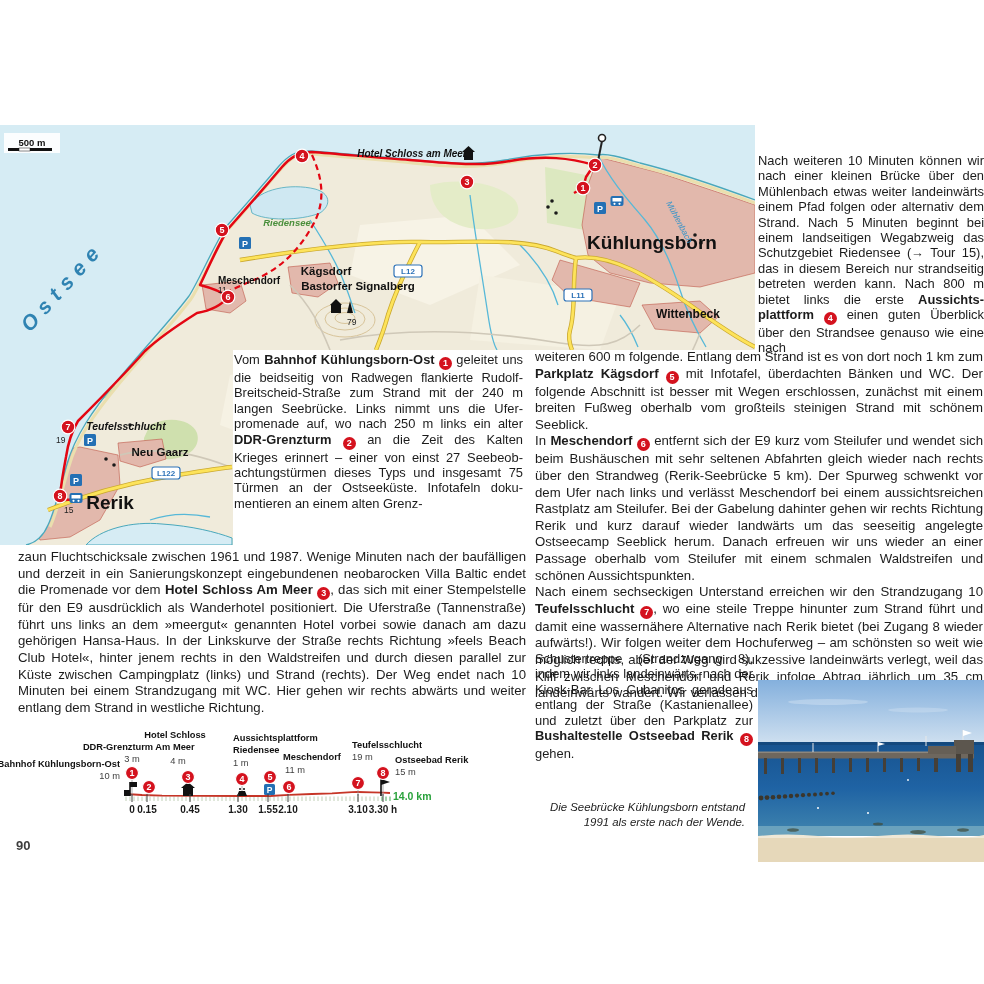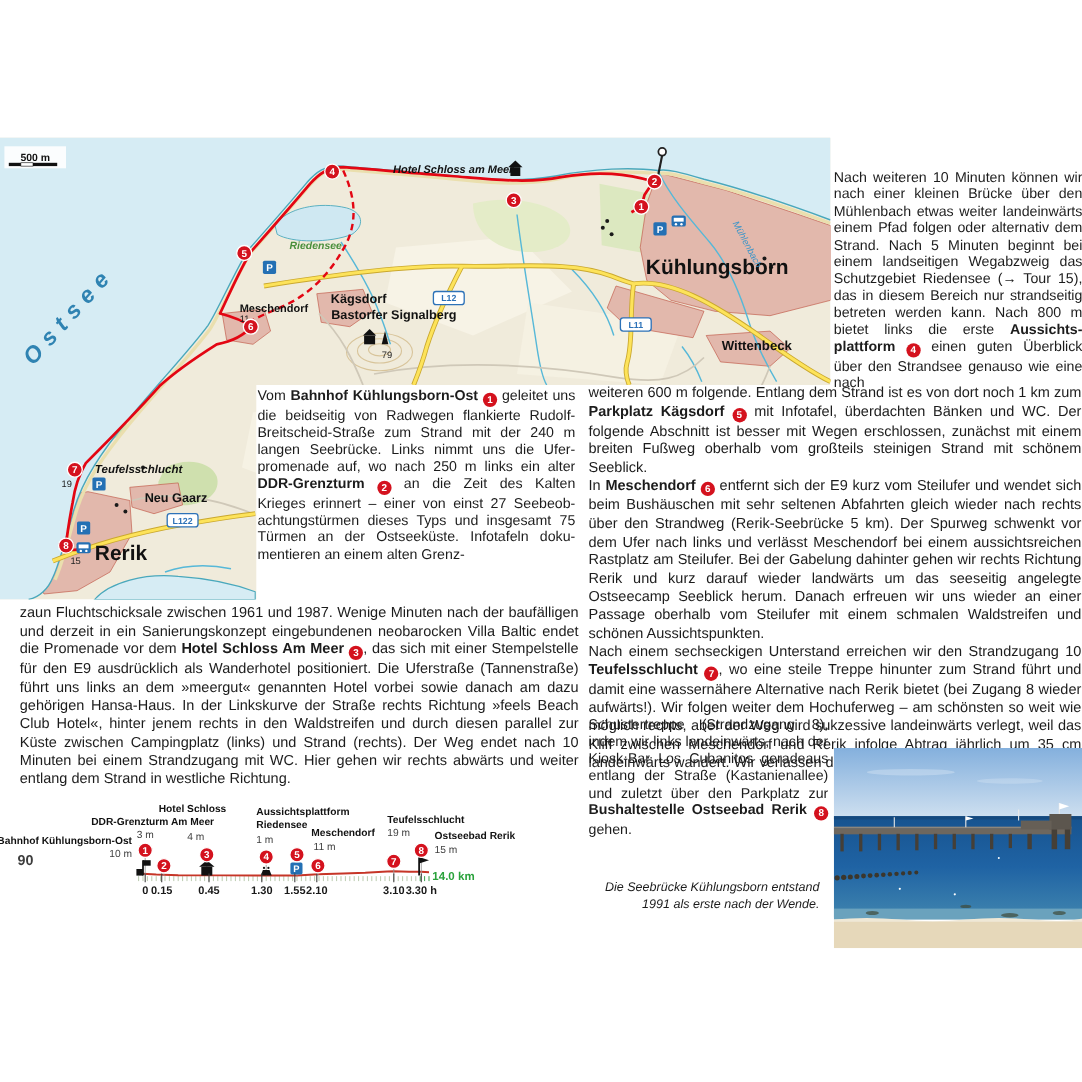--- a/index.html
+++ b/index.html
@@ -254,21 +254,21 @@
 <div class="abs txt body-wide" style="left:535px;top:349px;width:448px;"><span>weiteren 600 m folgende. Entlang dem Strand ist es von dort noch 1 km zum </span><span class="bold">Parkplatz Kägsdorf</span><span> </span><span class="wp">5</span><span> mit Infotafel, überdachten Bänken und WC. Der folgende Abschnitt ist besser mit Wegen erschlossen, zunächst mit einem breiten Fußweg oberhalb vom großteils steinigen Strand mit schönem Seeblick.</span><br><span>In </span><span class="bold">Meschendorf</span><span> </span><span class="wp">6</span><span> entfernt sich der E9 kurz vom Steilufer und wendet sich beim Bushäuschen mit sehr seltenen Abfahrten gleich wieder nach rechts über den Strandweg (Rerik-Seebrücke 5 km). Der Spurweg schwenkt vor dem Ufer nach links und verlässt Meschendorf bei einem aussichtsreichen Rastplatz am Steilufer. Bei der Gabelung dahinter gehen wir rechts Richtung Rerik und kurz darauf wieder landwärts um das seeseitig angelegte Ostseecamp Seeblick herum. Danach erfreuen wir uns wieder an einer Passage oberhalb vom Steilufer mit einem schmalen Waldstreifen und schönen Aussichtspunkten.</span><br><span>Nach einem sechseckigen Unterstand erreichen wir den Strandzugang 10 </span><span class="bold">Teufelsschlucht</span><span> </span><span class="wp">7</span><span>, wo eine steile Treppe hinunter zum Strand führt und damit eine wassernähere Alternative nach Rerik bietet (bei Zugang 8 wieder aufwärts!). Wir folgen weiter dem Hochuferweg – am schönsten so weit wie möglich rechts, aber der Weg wird sukzessive landeinwärts verlegt, weil das Kliff zwischen Meschendorf und Rerik infolge Abtrag jährlich um 35 cm landeinwärts wandert. Wir verlassen den Hochuferweg nach 1 km bei der</span></div>
 
 <div class="abs txt body-narrow" style="left:535px;top:651px;width:218px;"><span>Schuster­treppe (Strand­zugang 8), indem wir links land­ein­wärts, nach der Kiosk-Bar Los Cubanitos gera­deaus entlang der Straße (Kastani­en­allee) und zuletzt über den Park­platz zur </span><span class="bold">Bus­halte­stelle Ostsee­bad Rerik</span><span> </span><span class="wp">8</span><span> gehen.</span></div>
 
 <div class="abs txt body-narrow" style="left:234px;top:352px;width:289px;height:194px;overflow:hidden;"><span>Vom </span><span class="bold">Bahnhof Kühlungsborn-Ost</span><span> </span><span class="wp">1</span><span> geleitet uns die beid­seitig von Rad­wegen flankierte Rudolf-Breit­scheid-Straße zum Strand mit der 240 m langen See­brücke. Links nimmt uns die Ufer­promenade auf, wo nach 250 m links ein alter </span><span class="bold">DDR-Grenz­turm</span><span> </span><span class="wp">2</span><span> an die Zeit des Kalten Krieges erinnert – einer von einst 27 See­beob­achtungs­türmen dieses Typs und ins­gesamt 75 Türmen an der Ostsee­küste. Info­tafeln doku­mentieren an einem alten Grenz-</span></div>
 
 <div class="abs txt body-wide" style="left:18px;top:549px;width:508px;"><span>zaun Fluchtschicksale zwischen 1961 und 1987. Wenige Minuten nach der baufälligen und derzeit in ein Sanierungskonzept eingebundenen neobarocken Villa Baltic endet die Promenade vor dem </span><span class="bold">Hotel Schloss Am Meer</span><span> </span><span class="wp">3</span><span>, das sich mit einer Stempelstelle für den E9 ausdrücklich als Wanderhotel positioniert. Die Uferstraße (Tannenstraße) führt uns links an dem »meergut« genannten Hotel vorbei sowie danach am dazu gehörigen Hansa-Haus. In der Linkskurve der Straße rechts Richtung »feels Beach Club Hotel«, hinter jenem rechts in den Waldstreifen und durch diesen parallel zur Küste zwischen Campingplatz (links) und Strand (rechts). Der Weg endet nach 10 Minuten bei einem Strandzugang mit WC. Hier gehen wir rechts abwärts und weiter entlang dem Strand in westliche Richtung.</span></div>
 
 <div id="photo-caption" class="abs" style="left:540px;top:800px;width:205px;">Die Seebrücke Kühlungsborn entstand 1991 als erste nach der Wende.</div>
 
-<div id="page-number" class="abs" style="left:16px;top:774px;">90</div>
+<div id="page-number" class="abs" style="left:16px;top:838px;">90</div>
 
 <svg class="abs" style="left:758px;top:680px;z-index:4" width="226" height="182" viewBox="0 0 226 182">
   <defs>
     <linearGradient id="skyG" x1="0" y1="0" x2="0" y2="1">
       <stop offset="0" stop-color="#84b0dd"></stop>
         <stop offset="1" stop-color="#cfe0f0"></stop>
     </linearGradient>
     <linearGradient id="seaG" x1="0" y1="0" x2="0" y2="1">
       <stop offset="0" stop-color="#17538f"></stop>
         <stop offset="0.5" stop-color="#1f63a4"></stop>

